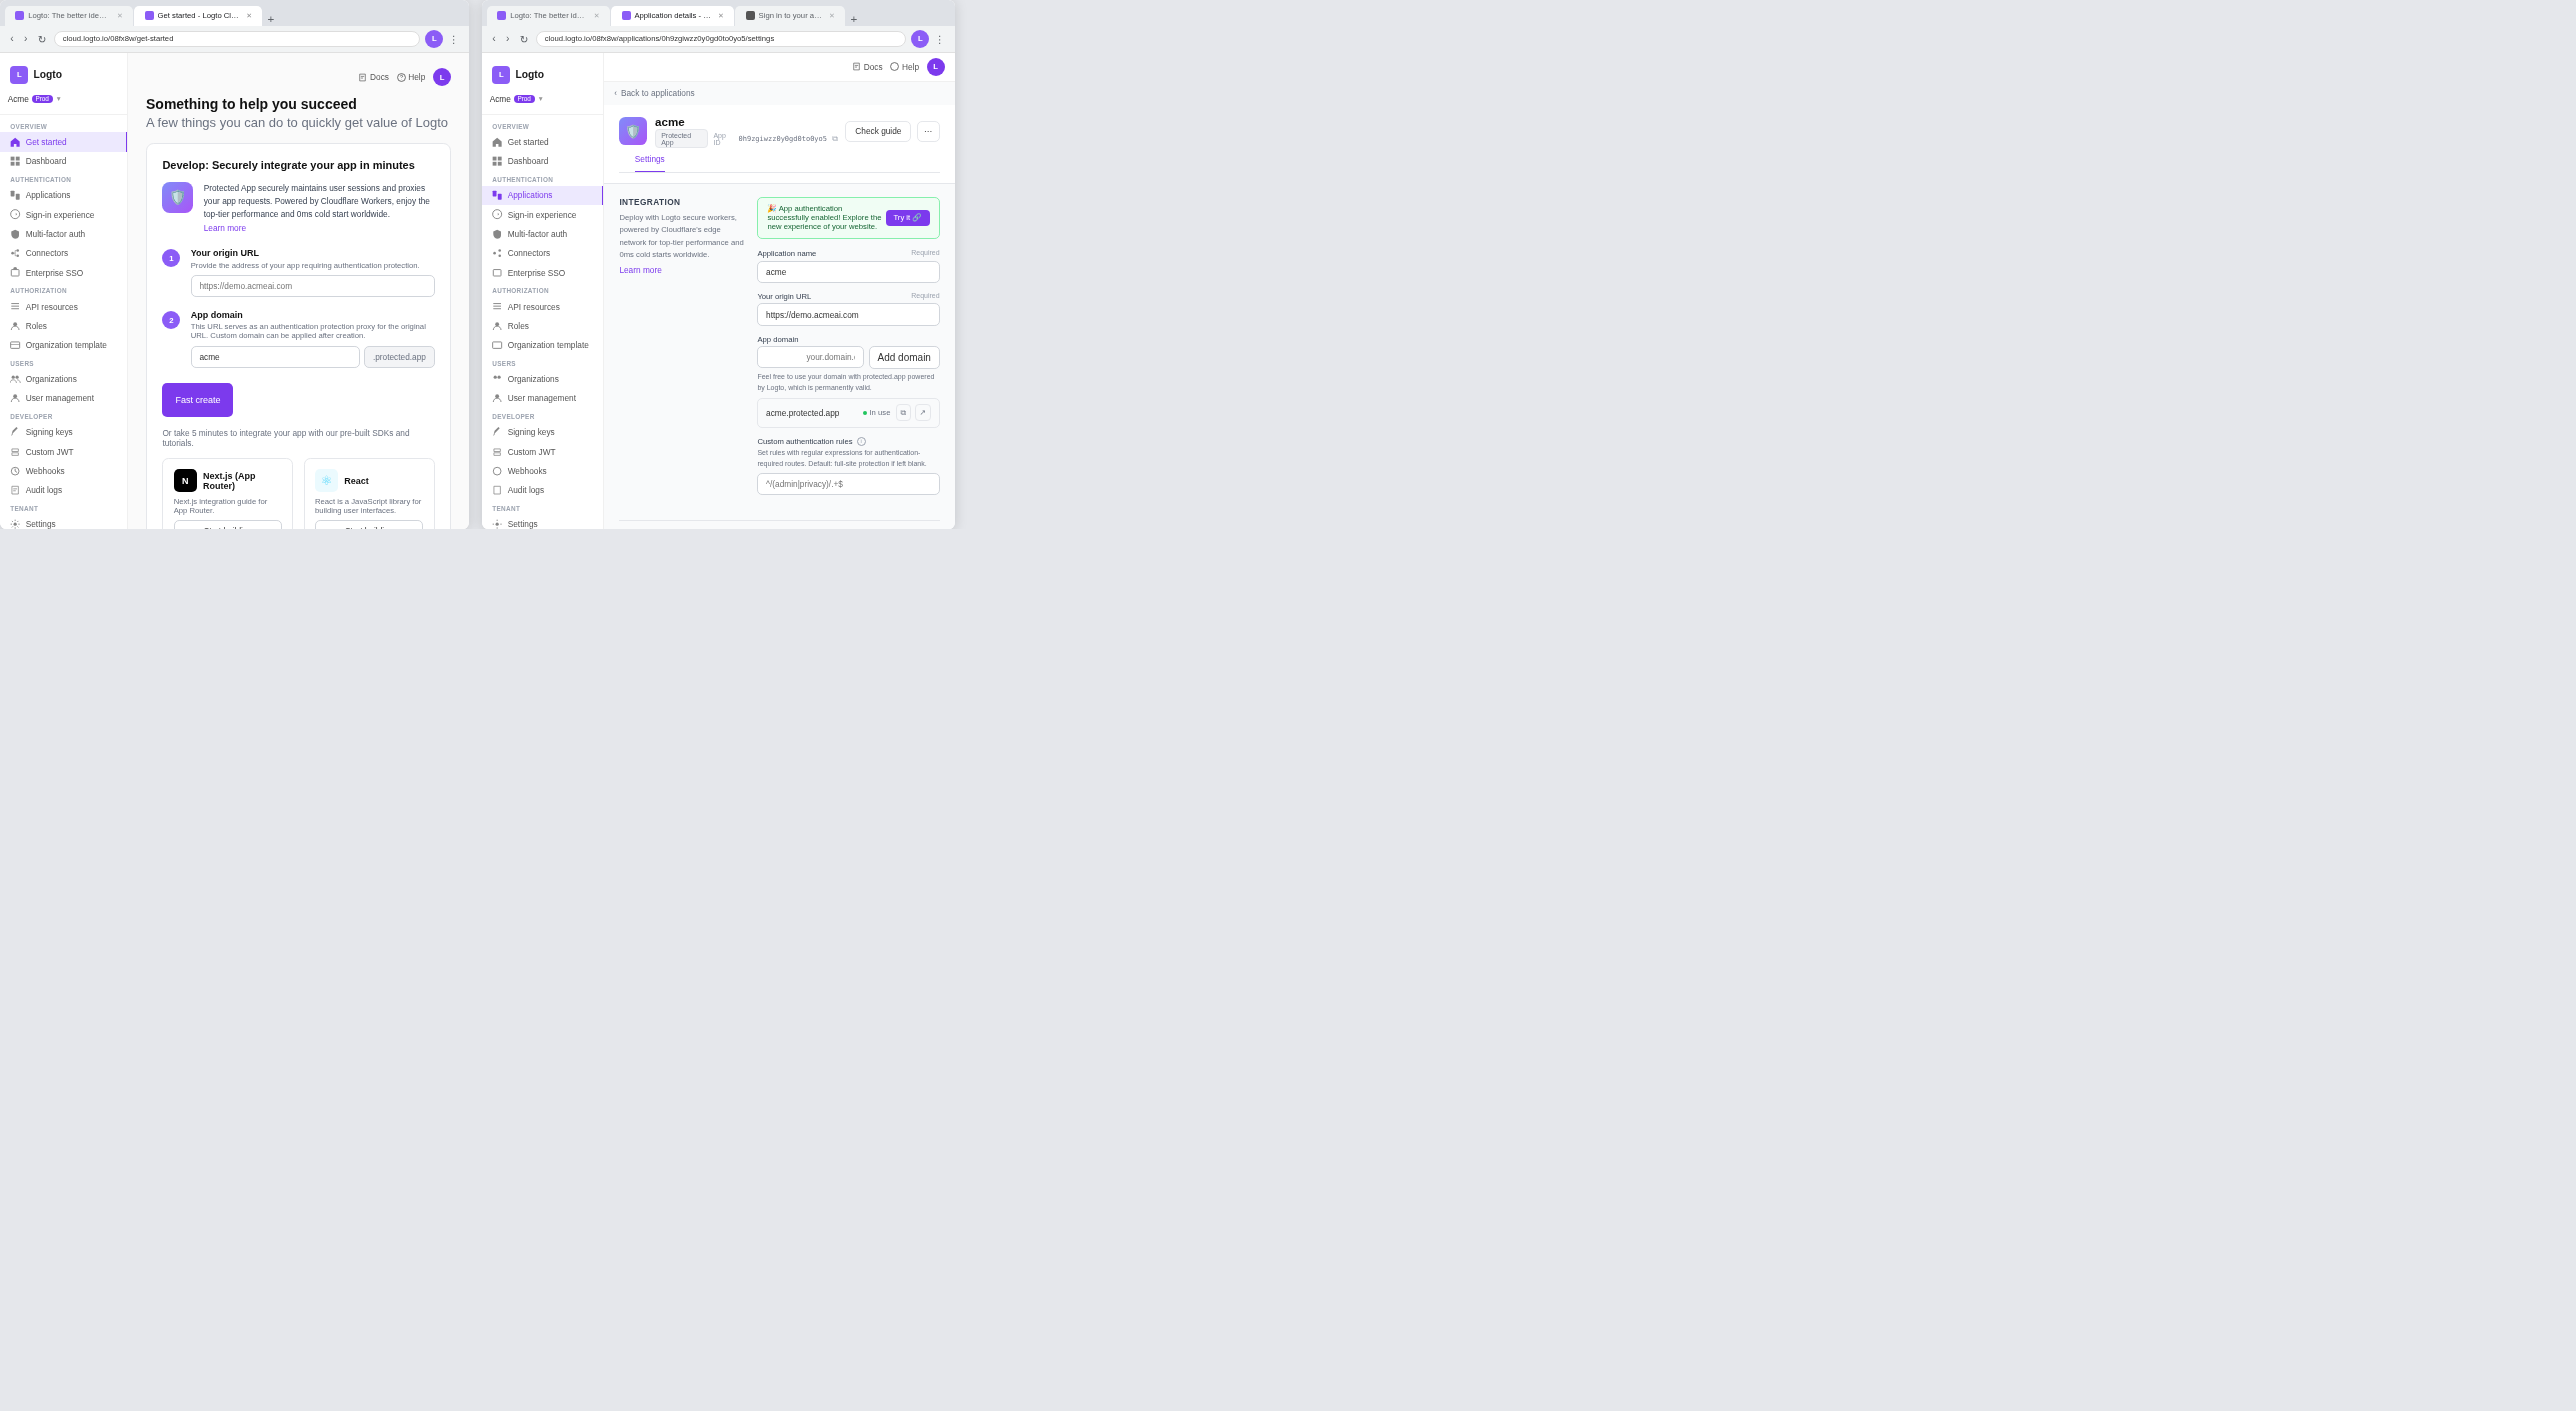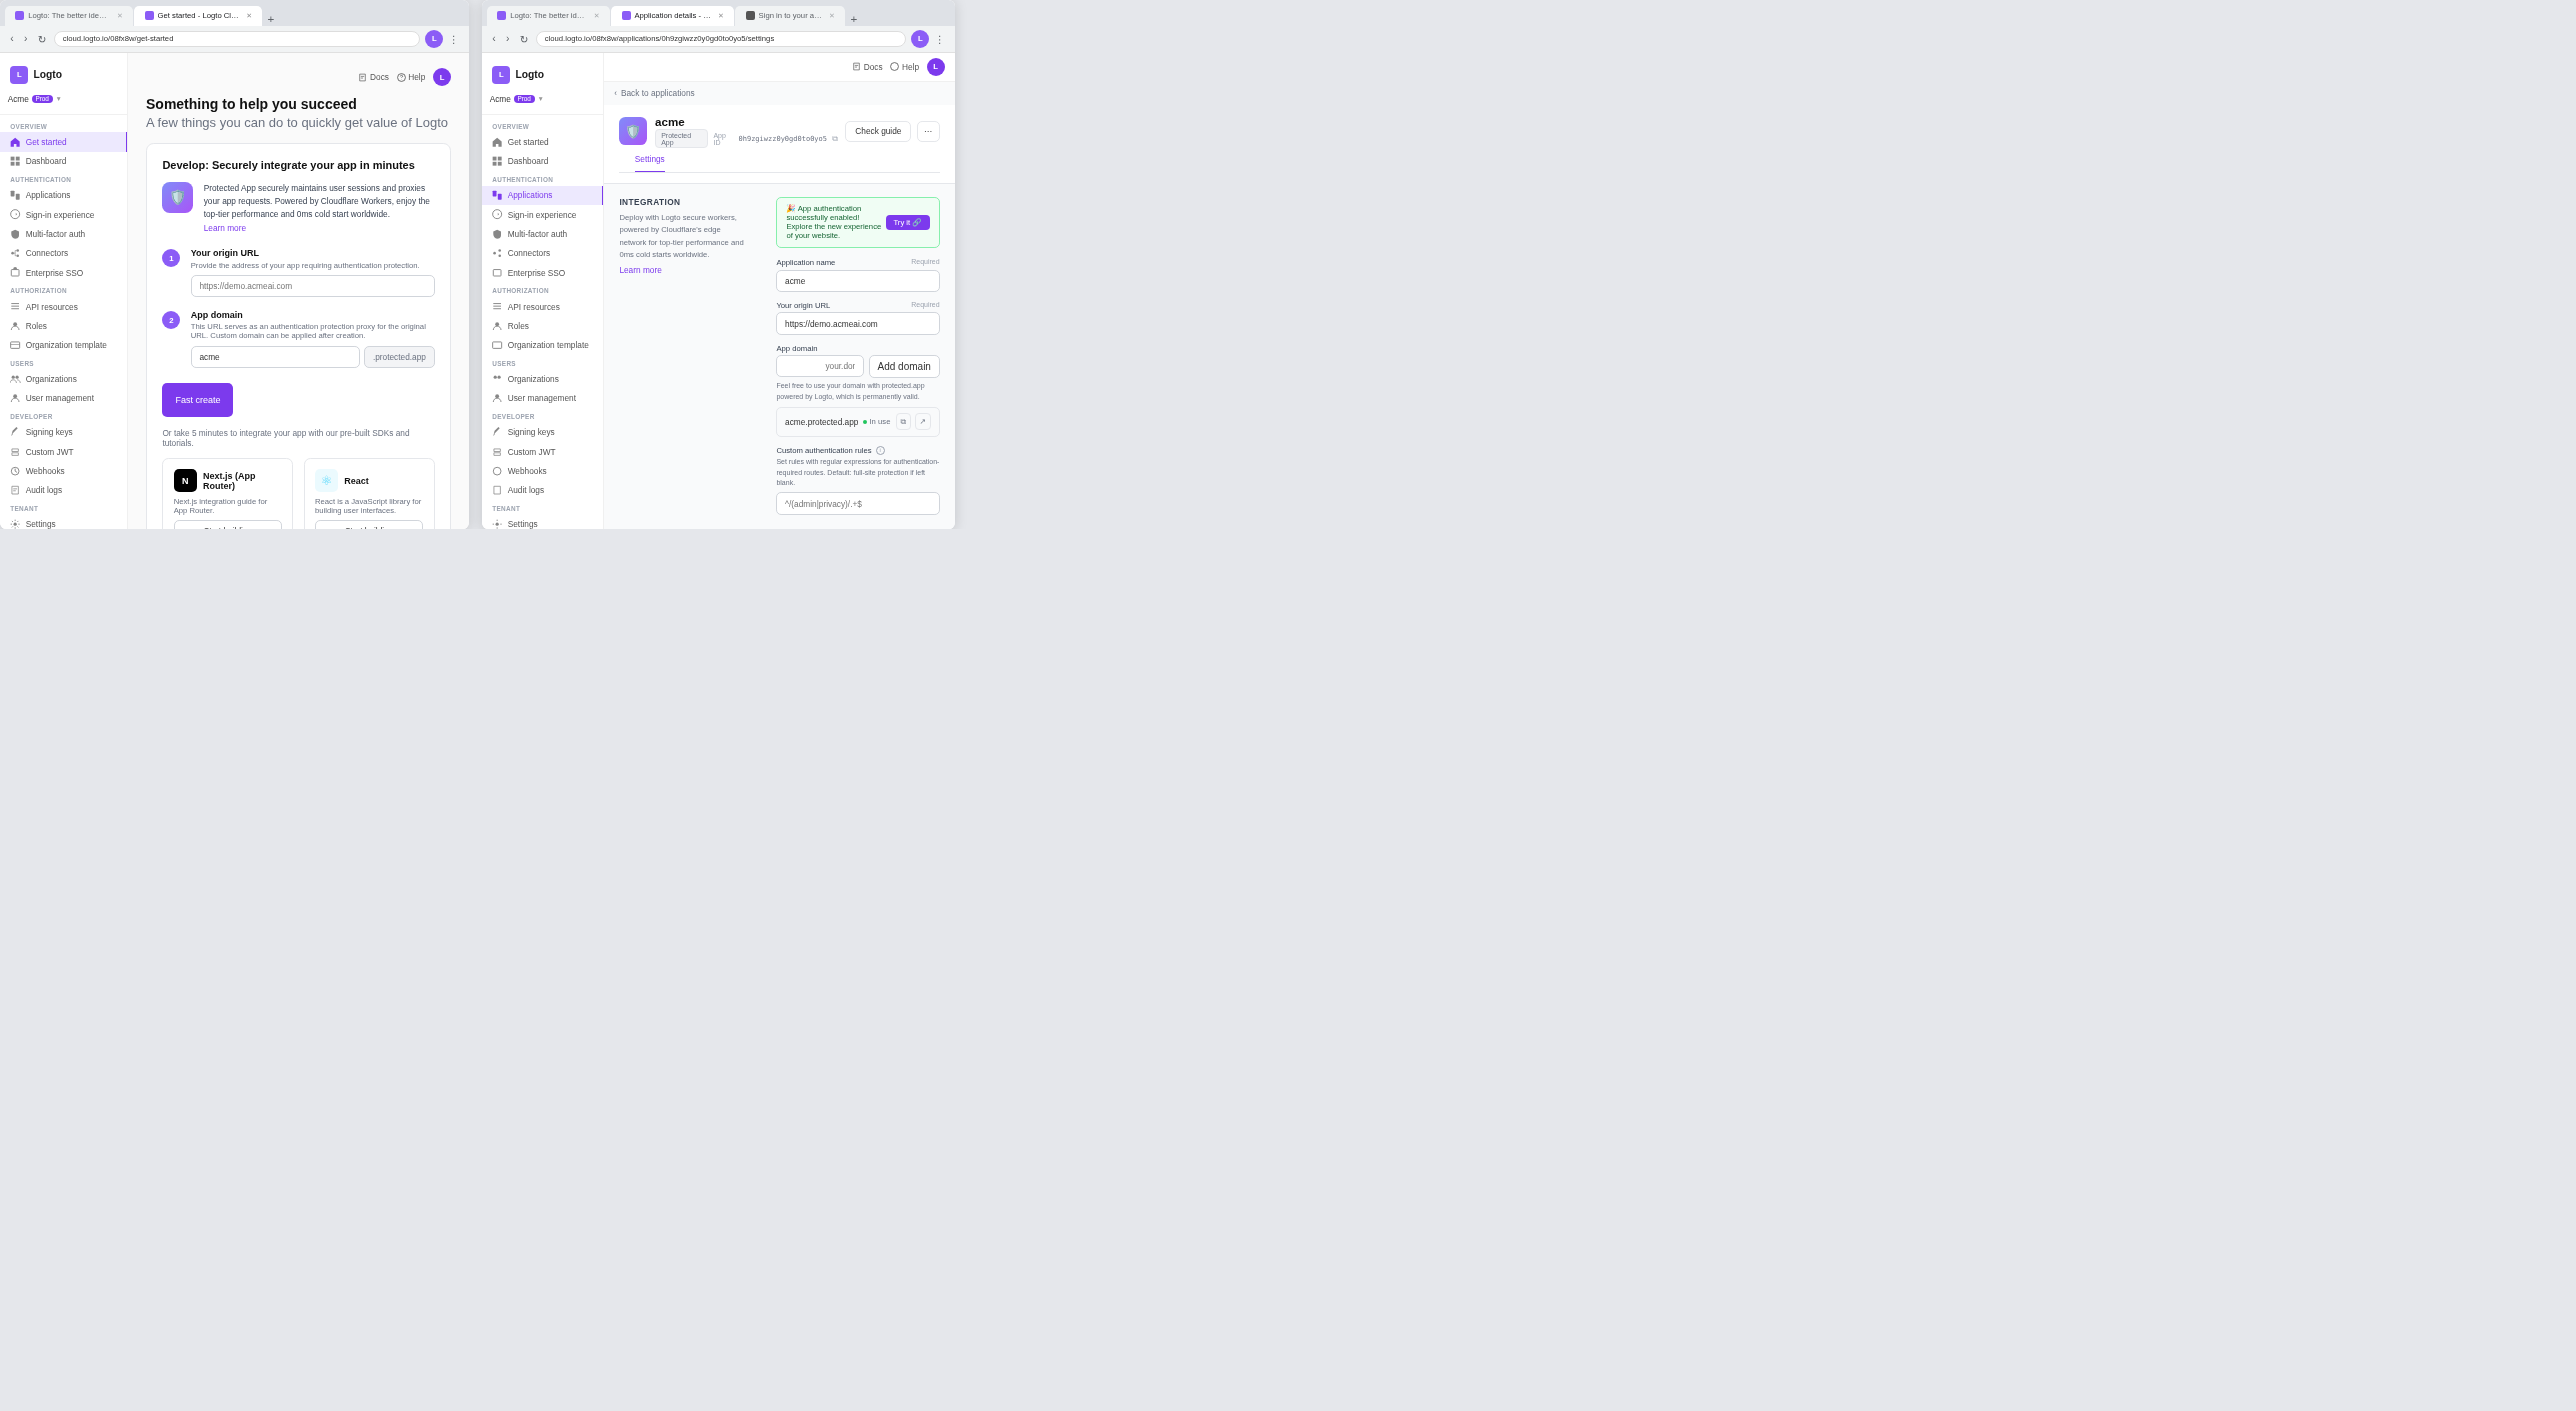--- a/index.html
+++ b/index.html
@@ -106,21 +106,21 @@
     .app-actions { display: flex; gap: 5.1px; }
     .check-guide-btn { border: 0.6px solid #e5e7eb; background: white; border-radius: 5.1px; padding: 4.5px 9px; font-size: 8.3px; color: #333; cursor: pointer; }
     .more-btn { border: 0.6px solid #e5e7eb; background: white; border-radius: 5.1px; padding: 4.5px 6.4px; font-size: 8.3px; color: #333; cursor: pointer; }
 
     .settings-tabs { display: flex; border-bottom: 0.6px solid #e5e7eb; padding: 0 15.4px; background: #fff; }
     .settings-tab { padding: 6.4px 0; margin-right: 13px; font-size: 8.3px; color: #6b7280; cursor: pointer; border-bottom: 1.3px solid transparent; }
     .settings-tab.active { color: #7c3aed; border-bottom-color: #7c3aed; font-weight: 500; }
 
     
     .settings-content { padding: 13px 15.4px; }
-    .settings-section { display: flex; gap: 29px; margin-bottom: 15.4px; }
+    .settings-section { display: flex; gap: 10px; margin-bottom: 15.4px; }
     .section-left { width: 128px; flex-shrink: 0; }
     .section-title { font-size: 8.3px; font-weight: 600; color: #374151; text-transform: uppercase; letter-spacing: 0.05em; margin-bottom: 5.1px; }
     .section-desc { font-size: 7.7px; color: #6b7280; line-height: 1.6; }
     .section-right { flex: 1; }
 
     
     .success-banner { background: #f0fdf4; border: 0.6px solid #86efac; border-radius: 5.1px; padding: 6.4px 9px; display: flex; align-items: center; justify-content: space-between; margin-bottom: 10.3px; }
     .success-text { font-size: 7.7px; color: #166534; flex: 1; }
     .try-it-btn { background: #7c3aed; color: white; border: none; border-radius: 3.9px; padding: 3.2px 7.7px; font-size: 7.7px; cursor: pointer; display: flex; align-items: center; gap: 2.6px; }
 

